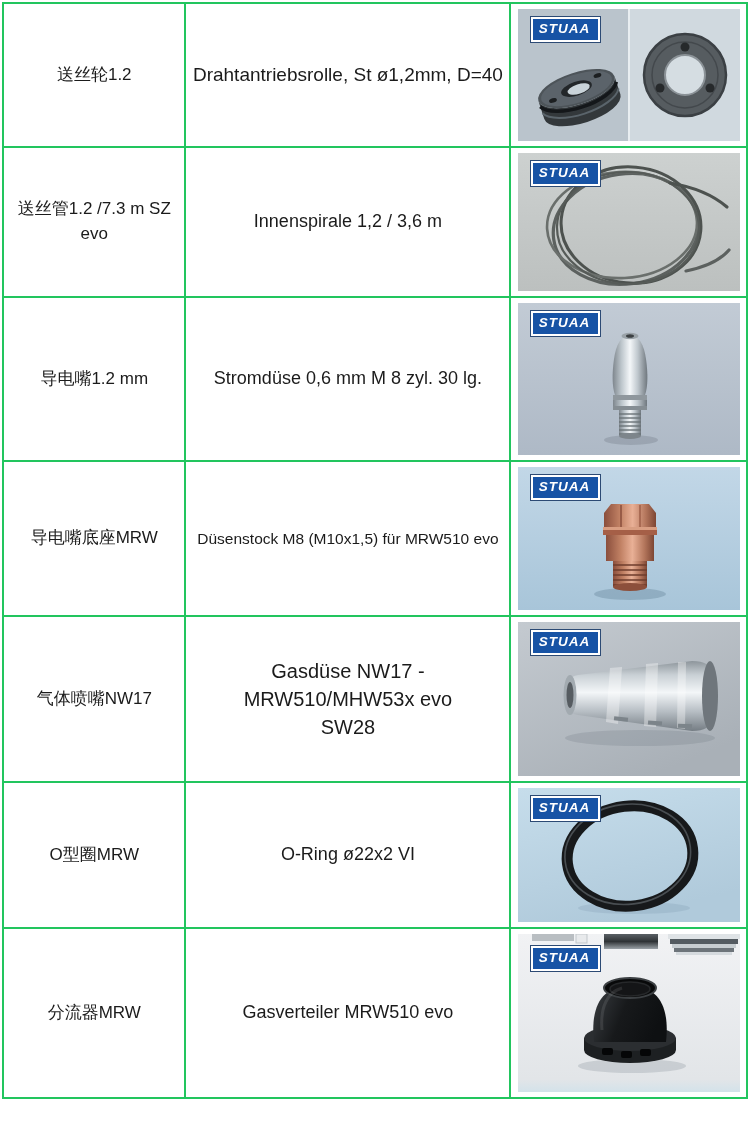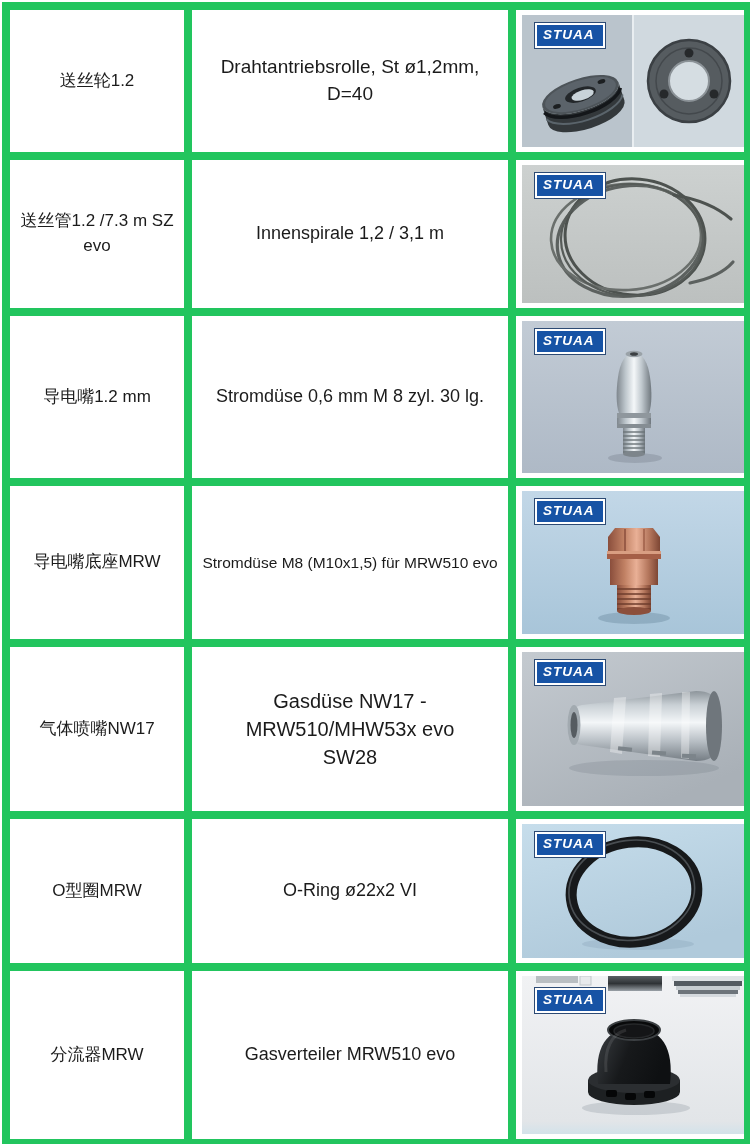--- a/index.html
+++ b/index.html
@@ -1,18 +1,18 @@
 <!DOCTYPE html>
 <html><head>
 <meta charset="utf-8">
 <style>
   html,body{margin:0;padding:0;background:#fff;}
   body{width:750px;height:1144px;font-family:"Liberation Sans",sans-serif;color:#1b1b1b;position:relative;}
   table.parts{border-collapse:collapse;table-layout:fixed;margin:2px 0 0 2px;width:746px;}
-  table.parts td{border:8px solid #22c55e;text-align:center;vertical-align:middle;overflow:hidden;}
+  table.parts td{border:2px solid #22c55e;text-align:center;vertical-align:middle;overflow:hidden;}
   td.name{font-size:17px;line-height:1.45;white-space:pre-line;padding:0 4px;}
   td.desc{font-size:19px;line-height:1.4;white-space:pre-line;padding:0 6px;}
   td.desc.fs18{font-size:18px;}
   td.desc.fs-sm{font-size:15.5px;padding:0 2px;}
   td.photo-cell{padding:5px 6px;}
   .photo{position:relative;width:222px;margin:0 auto;overflow:hidden;}
   .photo svg{display:block;width:100%;height:100%;}
   .ph1{height:132px}.ph2{height:138px}.ph3{height:152px}.ph4{height:143px}
   .ph5{height:154px}.ph6{height:134px}.ph7{height:158px}
   .stuaa{
@@ -67,21 +67,21 @@
           </g>
         </svg>
         <span class="stuaa">STUAA</span>
       </div>
     </td>
   </tr>
 
   <tr style="height:150px">
     <td class="name">送丝管1.2 /7.3 m SZ
 evo</td>
-    <td class="desc fs18">Innenspirale 1,2 / 3,1 m</td>
+    <td class="desc fs18">Innenspirale 1,2 / 3,6 m</td>
     <td class="photo-cell">
       <div class="photo ph2">
         <svg viewBox="0 0 222 138" preserveAspectRatio="none">
           <defs>
             <linearGradient id="g2" x1="0" y1="0" x2="0" y2="1">
               <stop offset="0" stop-color="#cdd1d0"></stop>
                   <stop offset="1" stop-color="#bcc0bf"></stop>
             </linearGradient>
           </defs>
           <rect width="222" height="138" fill="url(#g2)"></rect>
@@ -137,21 +137,21 @@
           </g>
           <ellipse cx="112" cy="133" rx="11" ry="3" fill="#7d858b"></ellipse>
         </svg>
         <span class="stuaa">STUAA</span>
       </div>
     </td>
   </tr>
 
   <tr style="height:155px">
     <td class="name">导电嘴底座MRW</td>
-    <td class="desc fs-sm">Stromdüse M8 (M10x1,5) für MRW510 evo</td>
+    <td class="desc fs-sm">Düsenstock M8 (M10x1,5) für MRW510 evo</td>
     <td class="photo-cell">
       <div class="photo ph4">
         <svg viewBox="0 0 222 143" preserveAspectRatio="none">
           <defs>
             <linearGradient id="bg4" x1="0" y1="0" x2="0" y2="1">
               <stop offset="0" stop-color="#c2d7e7"></stop>
                   <stop offset="1" stop-color="#a8c5d9"></stop>
             </linearGradient>
             <linearGradient id="cu4" x1="0" y1="0" x2="1" y2="0">
               <stop offset="0" stop-color="#8a4e3c"></stop>

